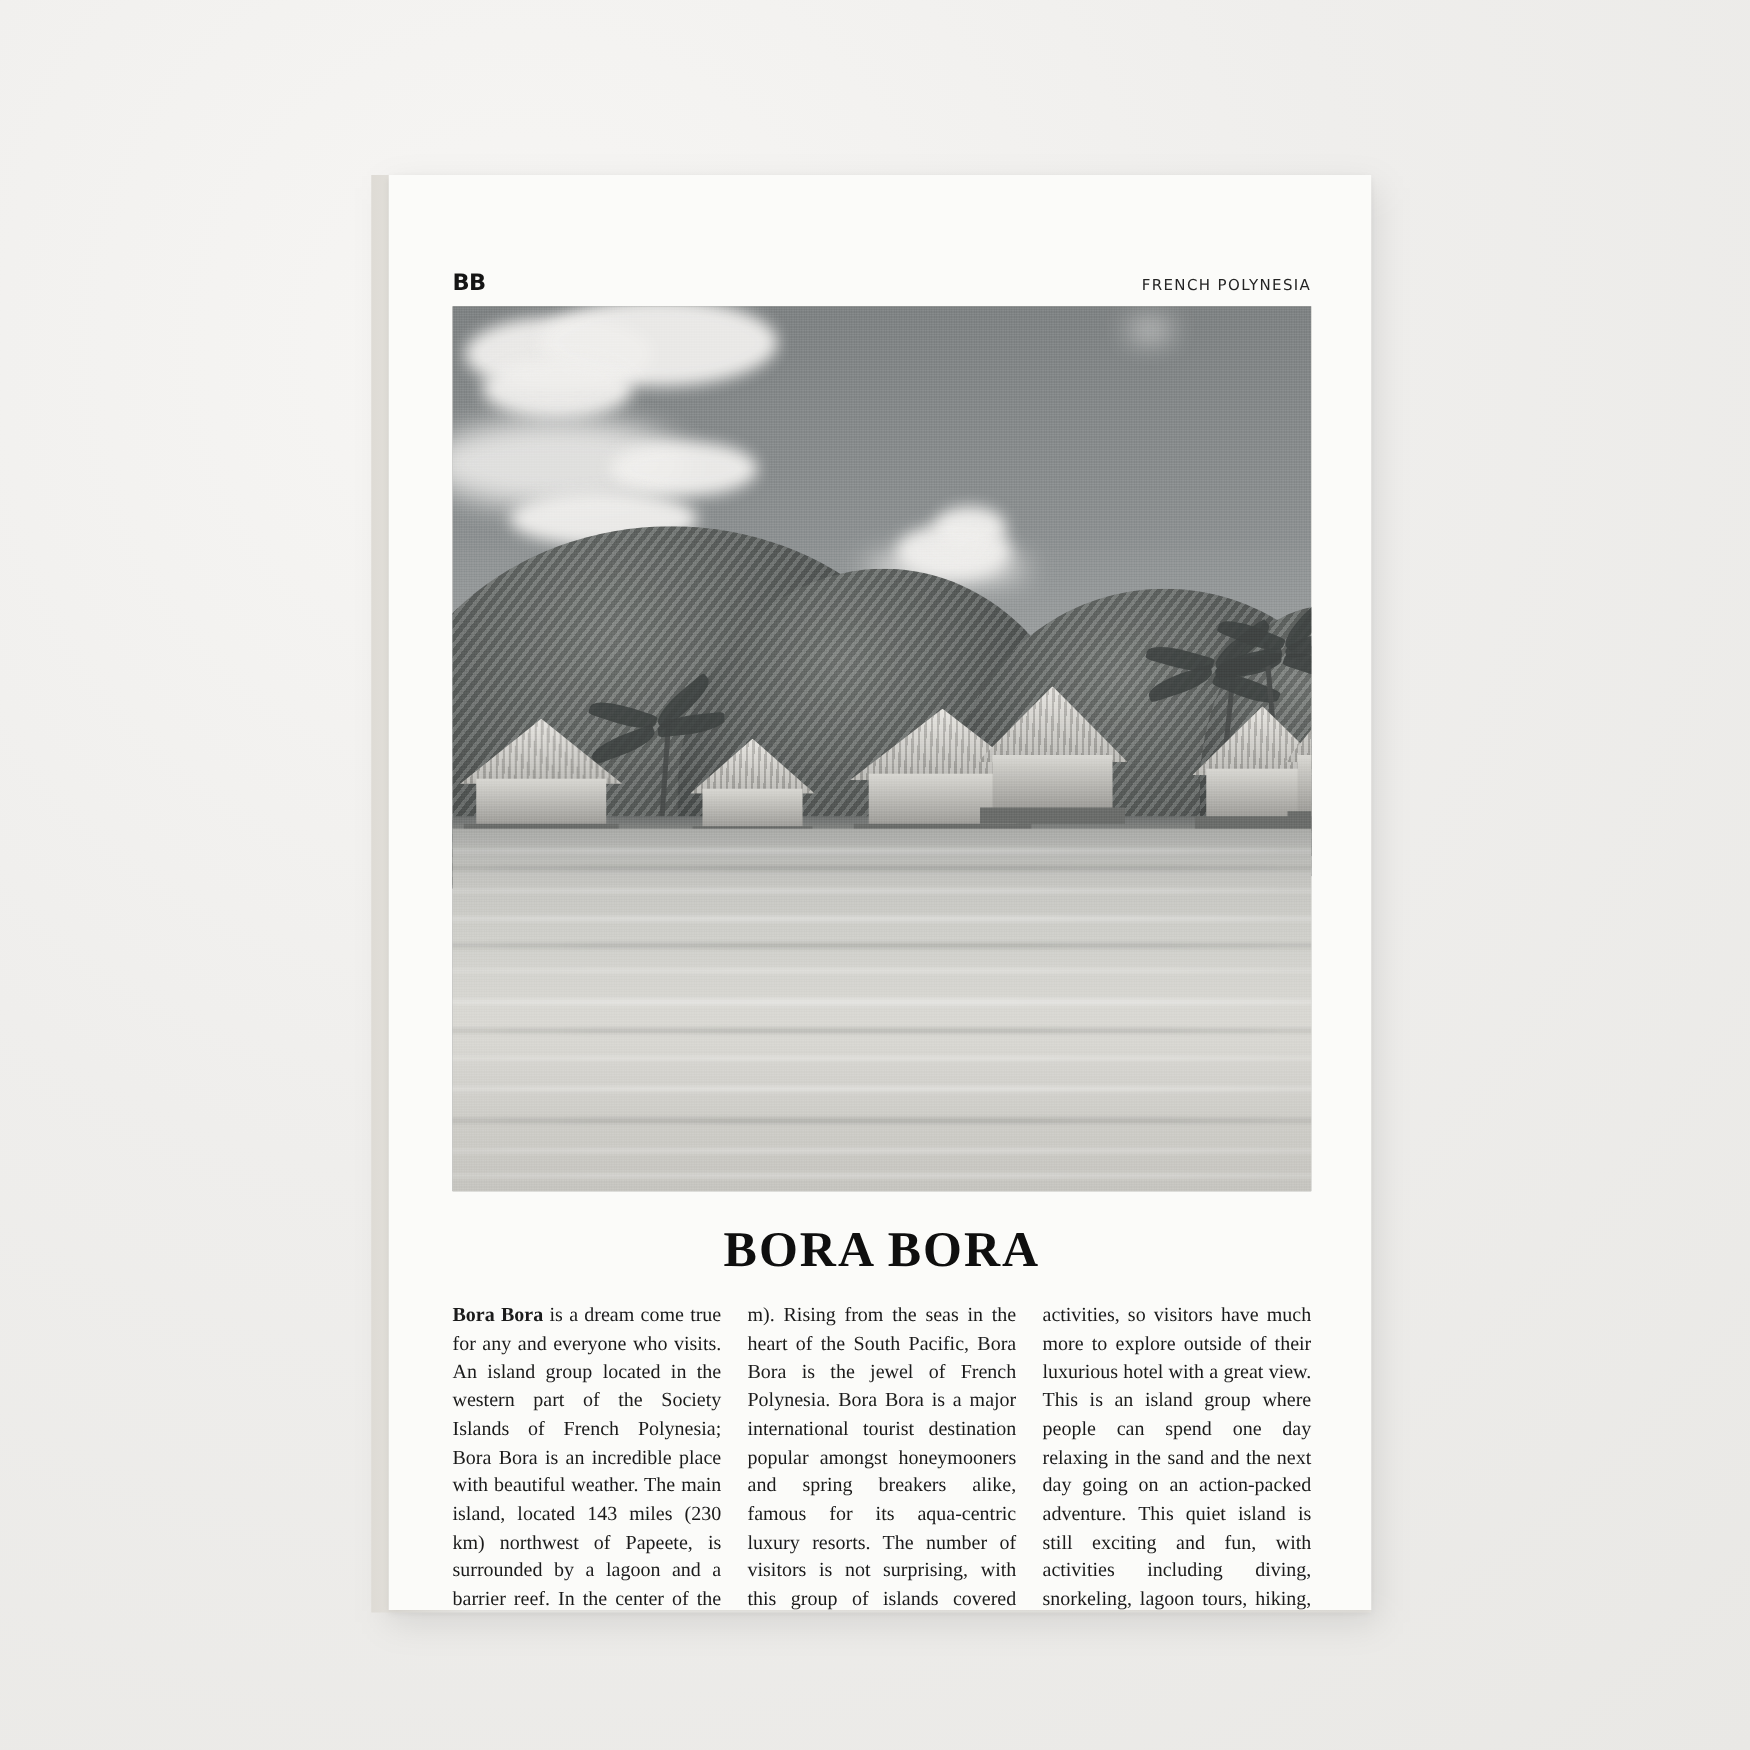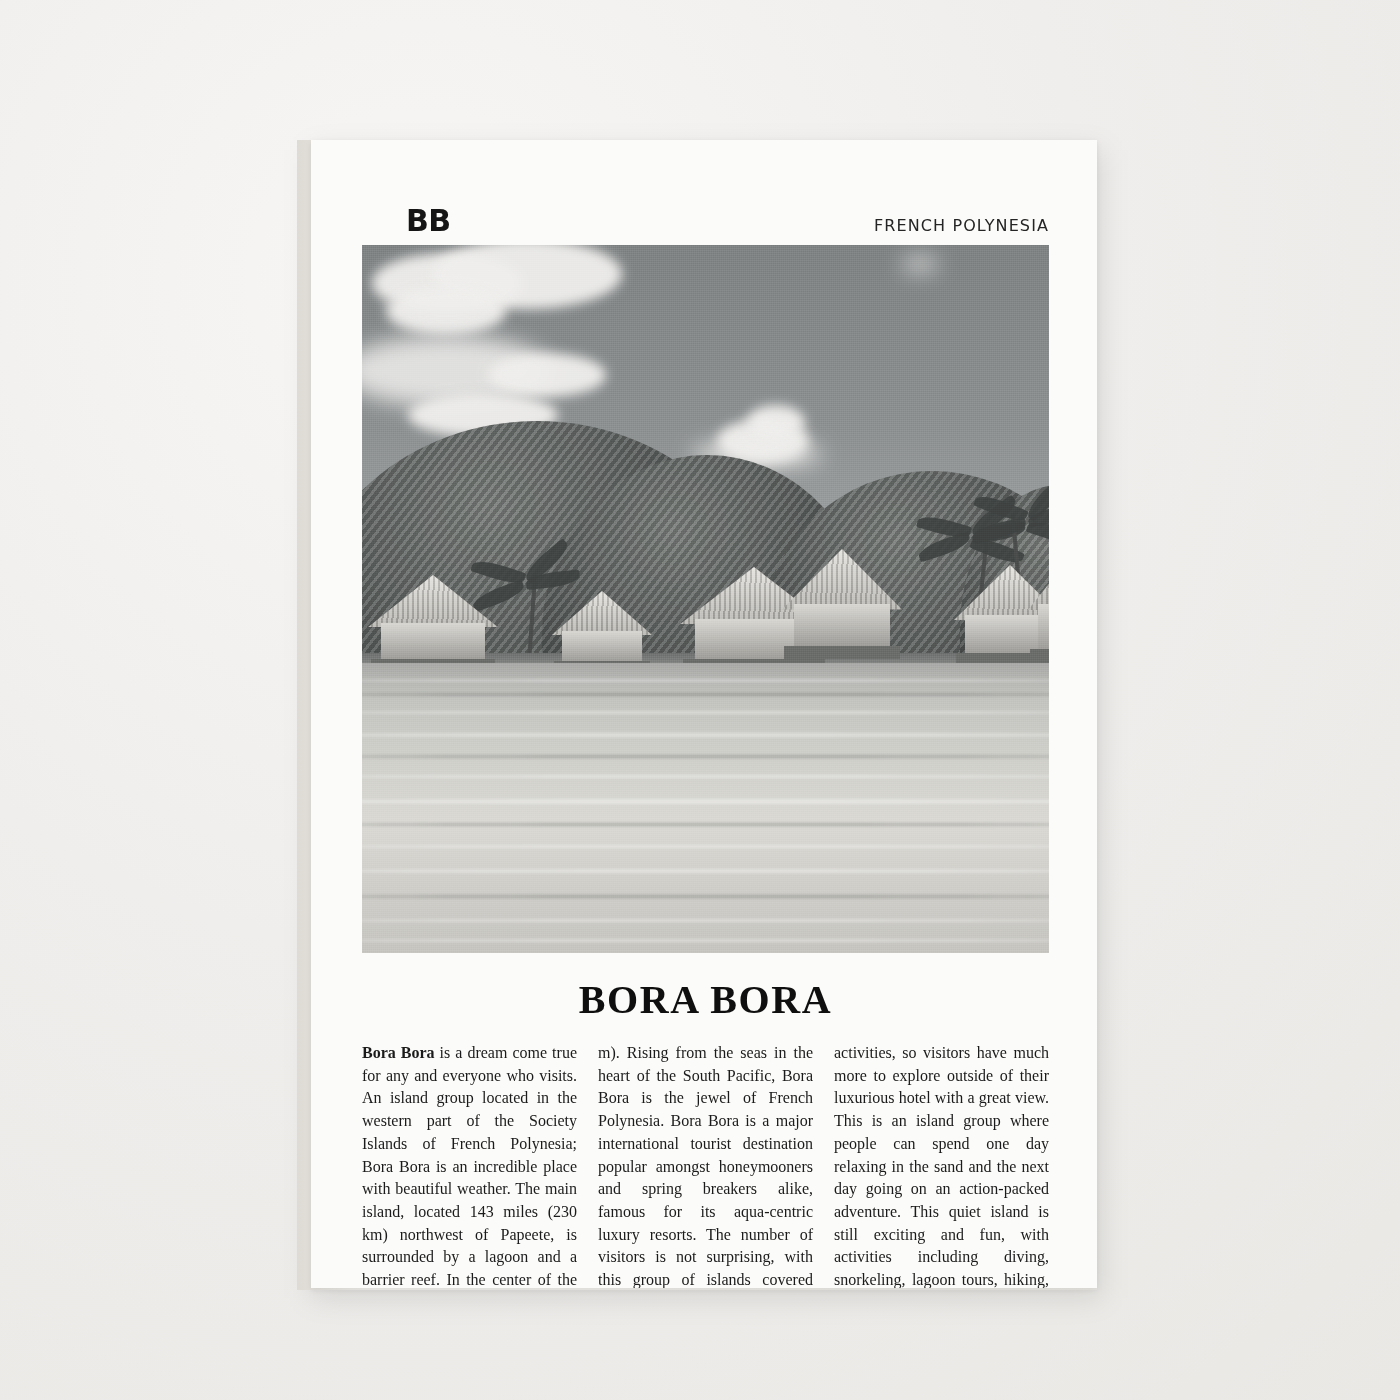--- a/index.html
+++ b/index.html
@@ -66,29 +66,28 @@
   .header-row {
     display: flex;
     align-items: flex-end;
     justify-content: space-between;
     height: 28px;
     margin-bottom: 9px;
   }
   .monogram {
     font-family: "DejaVu Sans", sans-serif;
     font-weight: 700;
-    font-size: 30px;
+    font-size: 18px;
     letter-spacing: -0.5px;
     color: #151515;
     line-height: 1;
-    margin-left: 44px;
   }
   .region {
     font-family: "DejaVu Sans", sans-serif;
-    font-size: 16px;
+    font-size: 12px;
     letter-spacing: 1.1px;
     color: #242424;
     line-height: 1;
     padding-bottom: 2px;
     margin-left: 27px;
   }
   .photo {
     position: relative;
     width: 100%;
     height: 708px;

